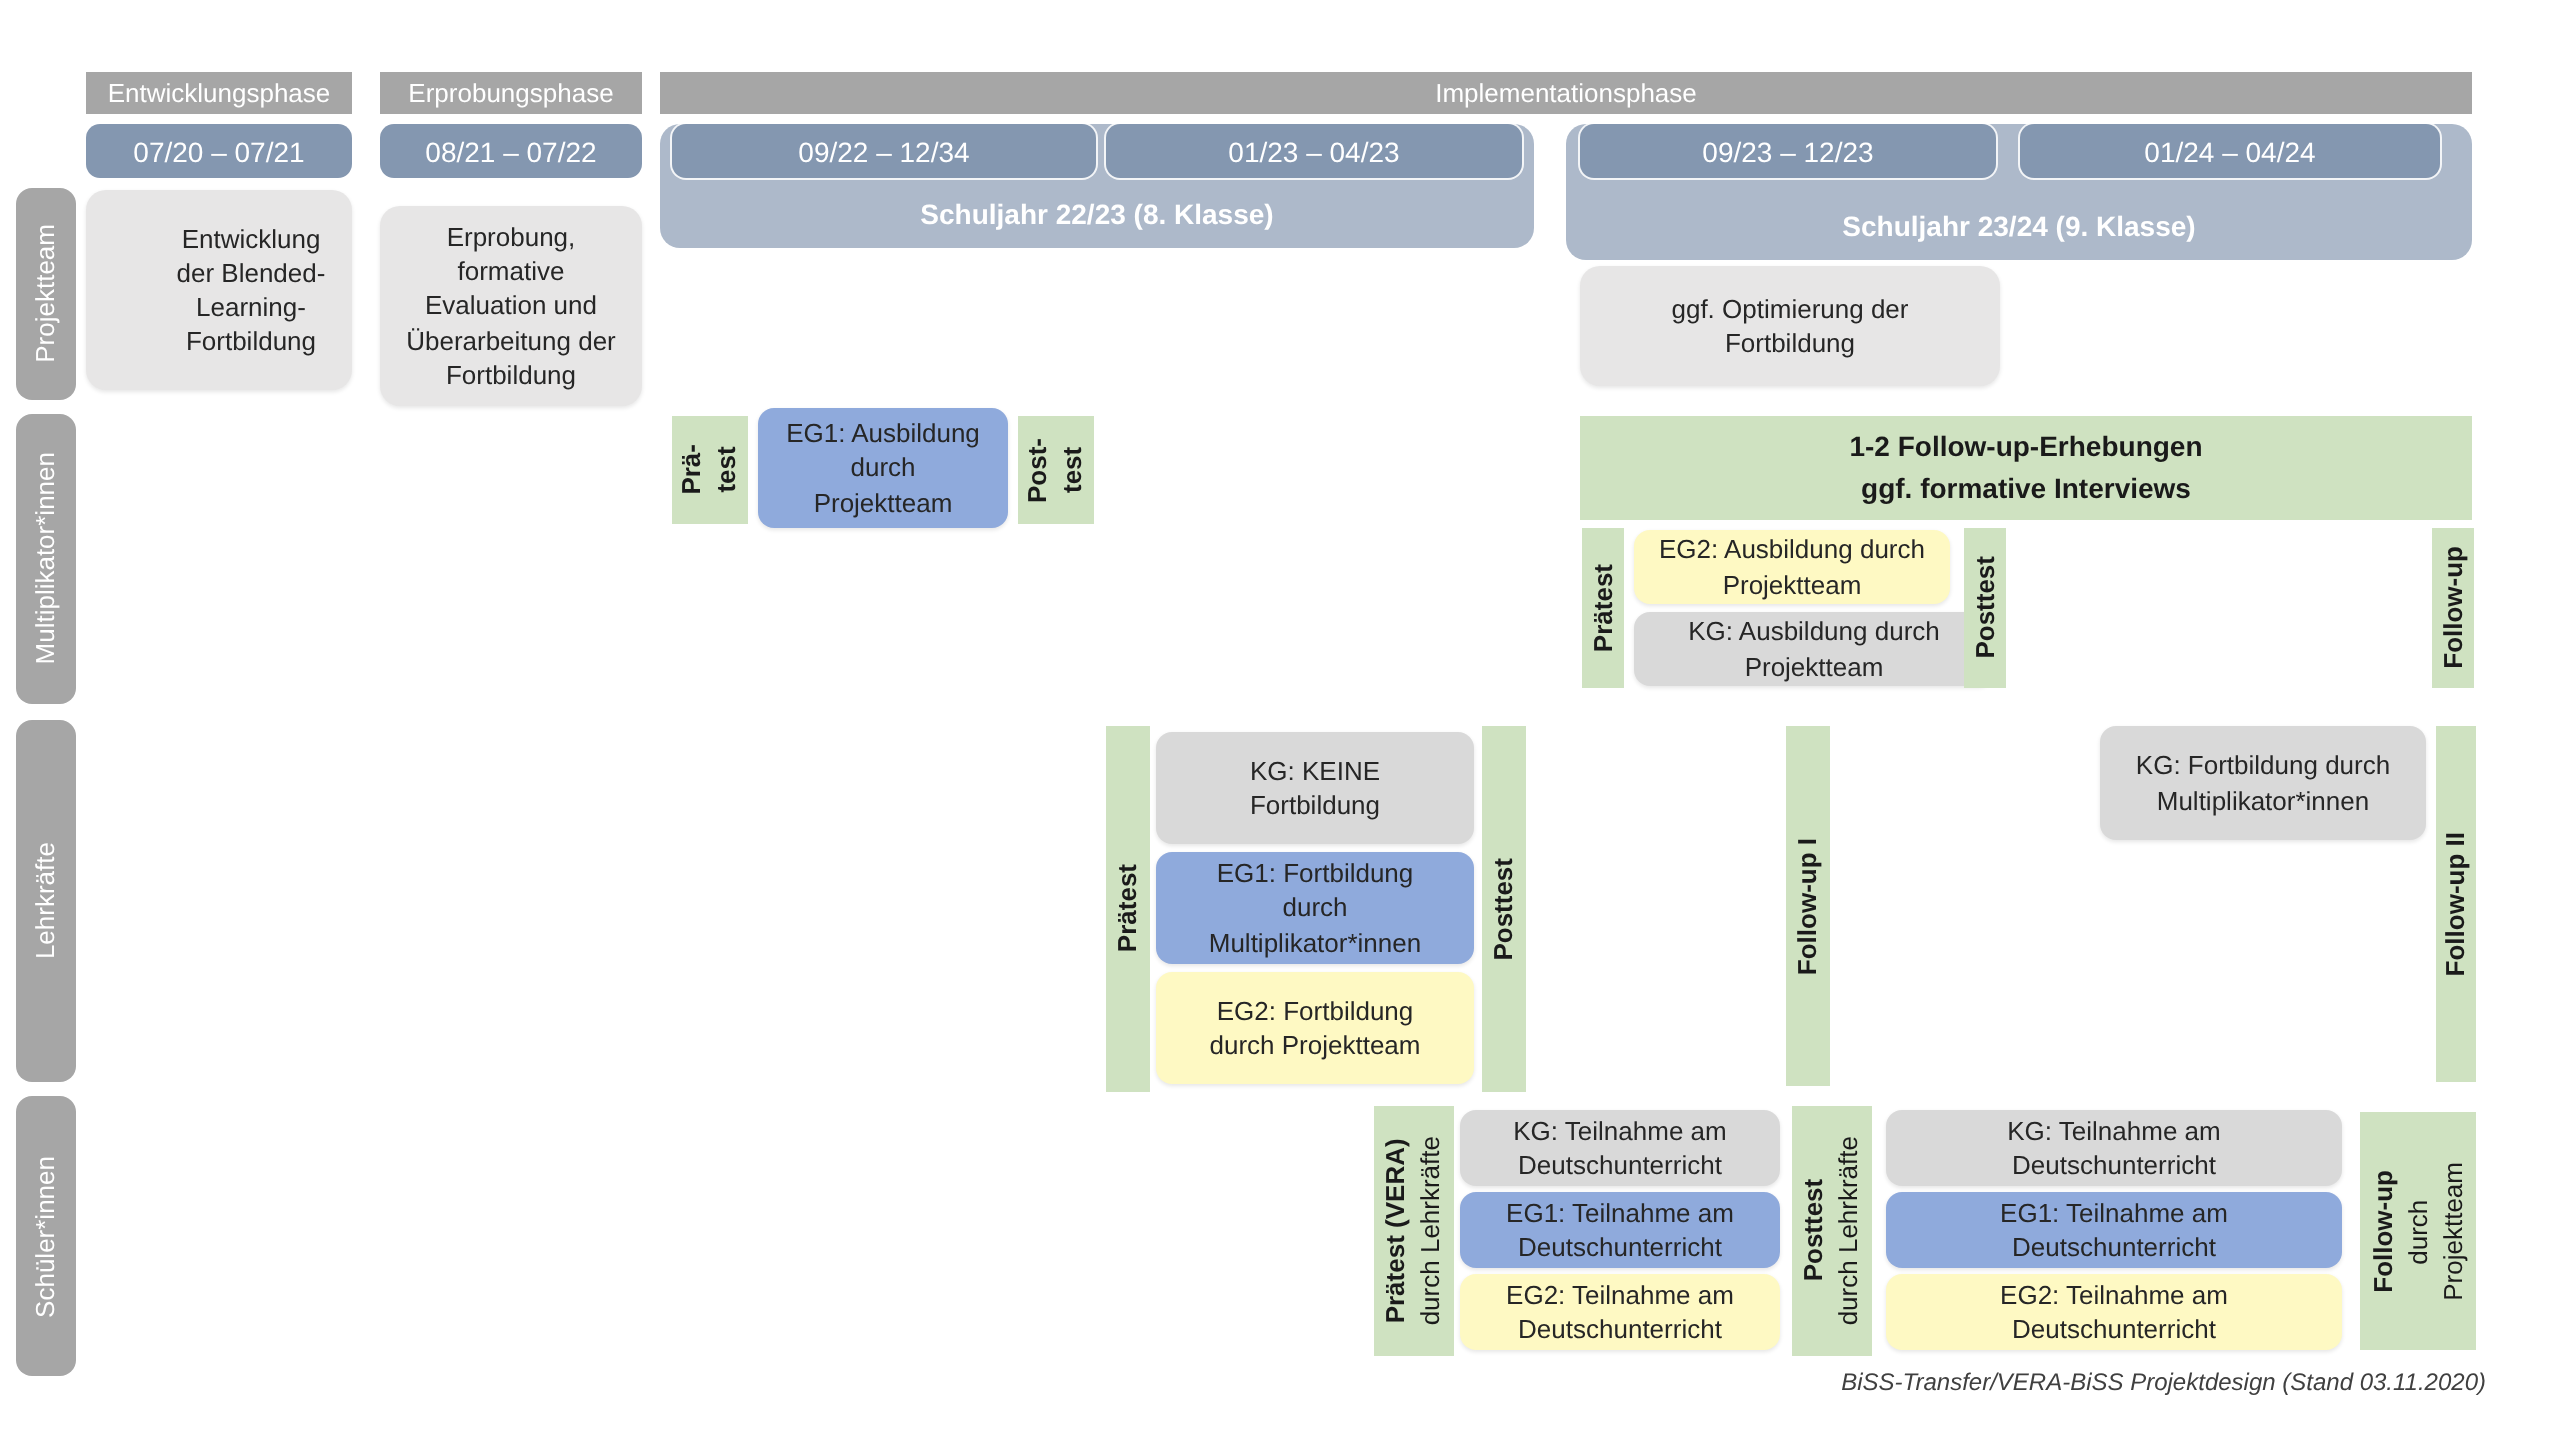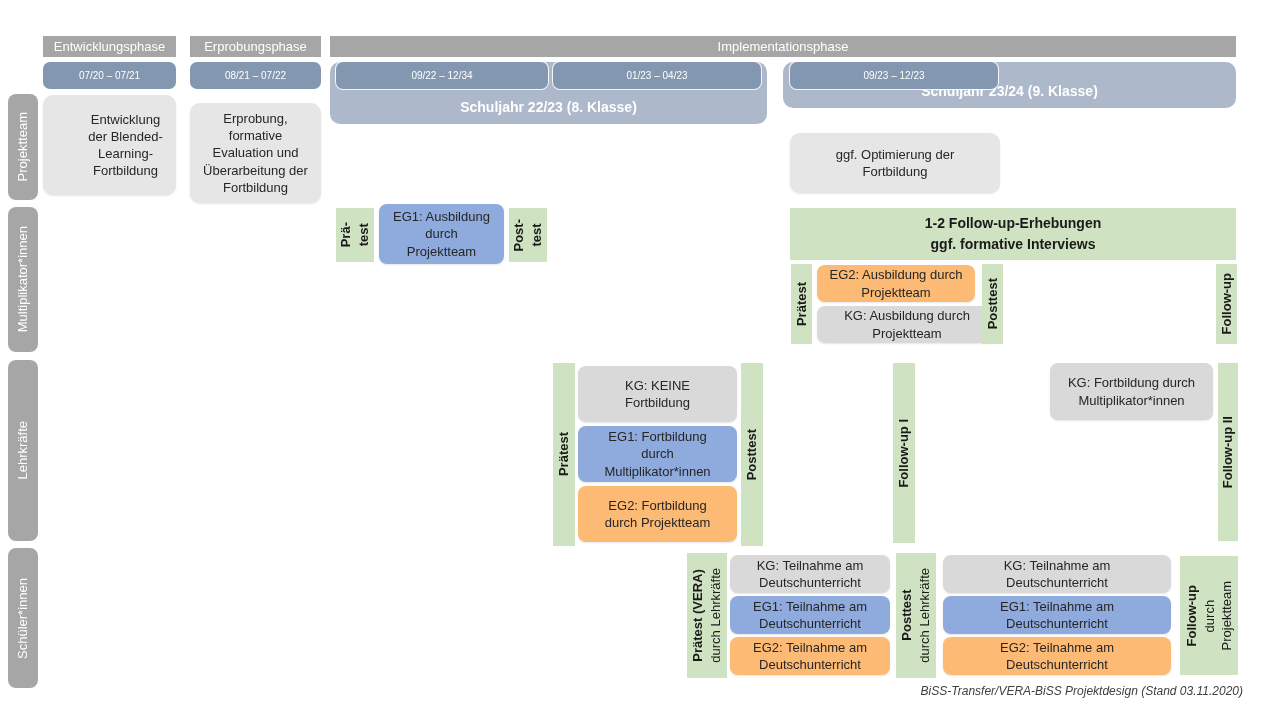--- a/index.html
+++ b/index.html
@@ -2,61 +2,62 @@
 <html><head>
 <meta charset="utf-8">
 <style>
   html,body{margin:0;padding:0;background:#fff;}
   body{font-family:"Liberation Sans",sans-serif;}
   .stage{position:relative;width:1280px;height:720px;background:#ffffff;overflow:hidden;}
   .abs{position:absolute;box-sizing:border-box;}
   .phase{background:#a6a6a6;color:#fff;font-size:13px;display:flex;align-items:center;justify-content:center;}
   .year{background:#adb9ca;border-radius:10px;color:#fff;font-weight:bold;font-size:14px;
         display:flex;align-items:flex-end;justify-content:center;padding-bottom:9px;}
-  .pill{background:#8497b0;color:#fff;font-size:10px;border-radius:7px;
+  .pill{background:#8497b0;color:#fff;font-size:14px;border-radius:7px;
         display:flex;align-items:center;justify-content:center;box-shadow:0 0 0 1px rgba(255,255,255,.85);}
   .sidebar{background:#a6a6a6;border-radius:8px;display:flex;align-items:center;justify-content:center;}
   .sidebar .vtext{color:#ffffff;font-weight:normal;font-size:13px;}
   .rbox{border-radius:10px;display:flex;align-items:center;justify-content:center;text-align:center;
         color:#262626;font-size:13px;line-height:1.32;padding:4px 8px;box-shadow:0 1px 2px rgba(0,0,0,.10);}
   .sm{border-radius:8px;}
   .softbox{background:#e7e6e6;}
   .kg{background:#d9d9d9;}
   .eg1{background:#8faadc;}
-  .eg2{background:#fdba74;}
+  .eg2{background:#fef9c3;}
   .greenbar{background:#cfe2c1;display:flex;align-items:center;justify-content:center;}
   .vtext{writing-mode:vertical-rl;transform:rotate(180deg);text-align:center;
          font-weight:bold;color:#1a1a1a;font-size:13px;line-height:1.35;}
   .vtext span{display:block;}
   .vsub{font-weight:normal;}
   .banner{background:#cfe2c1;display:flex;flex-direction:column;align-items:center;justify-content:center;
           font-weight:bold;color:#1a1a1a;font-size:14px;line-height:1.5;text-align:center;}
   .footer{font-style:italic;font-size:12px;color:#404040;text-align:right;}
 </style>
 </head>
 <body>
 
 <div class="stage">
 
   <div class="abs year" style="left:330px;top:62px;width:437px;height:62px;">
     <span>Schuljahr 22/23 (8. Klasse)</span>
   </div>
-  <div class="abs year" style="left:783px;top:62px;width:453px;height:46px;align-items:flex-end;">
+  <div class="abs year" style="left:783px;top:62px;width:453px;height:68px;align-items:flex-end;">
     <span>Schuljahr 23/24 (9. Klasse)</span>
   </div>
 
   <div class="abs phase" style="left:43px;top:36px;width:133px;height:21px;">Entwicklungsphase</div>
   <div class="abs phase" style="left:190px;top:36px;width:131px;height:21px;">Erprobungsphase</div>
   <div class="abs phase" style="left:330px;top:36px;width:906px;height:21px;">Implementationsphase</div>
 
   <div class="abs pill" style="left:43px;top:62px;width:133px;height:27px;">07/20 – 07/21</div>
   <div class="abs pill" style="left:190px;top:62px;width:131px;height:27px;">08/21 – 07/22</div>
   <div class="abs pill" style="left:336px;top:62px;width:212px;height:27px;">09/22 – 12/34</div>
   <div class="abs pill" style="left:553px;top:62px;width:208px;height:27px;">01/23 – 04/23</div>
   <div class="abs pill" style="left:790px;top:62px;width:208px;height:27px;">09/23 – 12/23</div>
+  <div class="abs pill" style="left:1010px;top:62px;width:210px;height:27px;">01/24 – 04/24</div>
 
   <div class="abs sidebar" style="left:8px;top:94px;width:30px;height:106px;">
     <div class="vtext">Projektteam</div>
   </div>
   <div class="abs sidebar" style="left:8px;top:207px;width:30px;height:145px;">
     <div class="vtext">Multiplikator*innen</div>
   </div>
   <div class="abs sidebar" style="left:8px;top:360px;width:30px;height:181px;">
     <div class="vtext">Lehrkräfte</div>
   </div>

